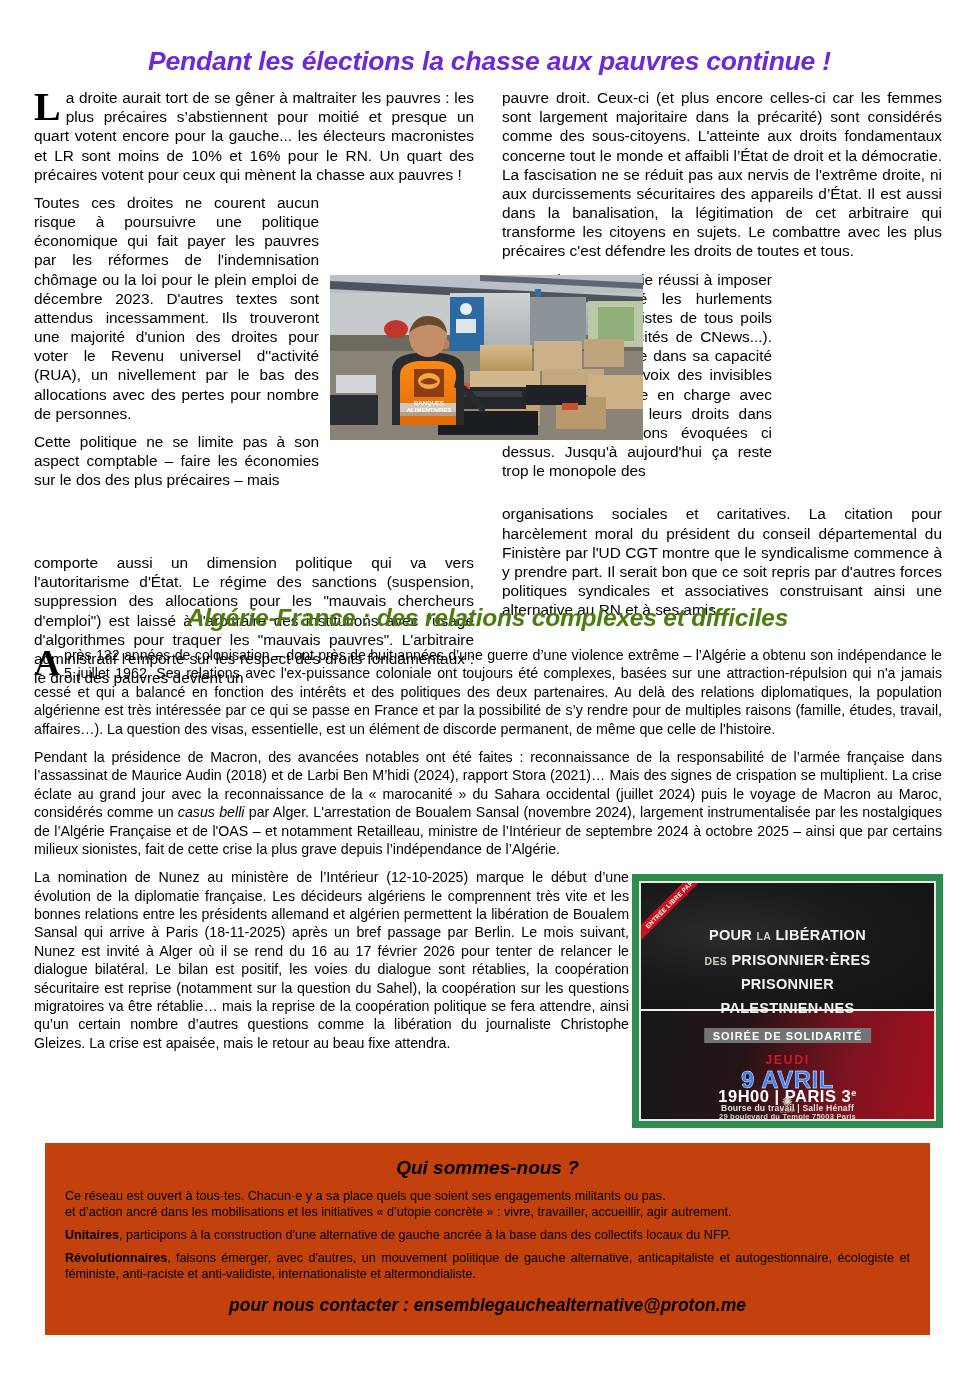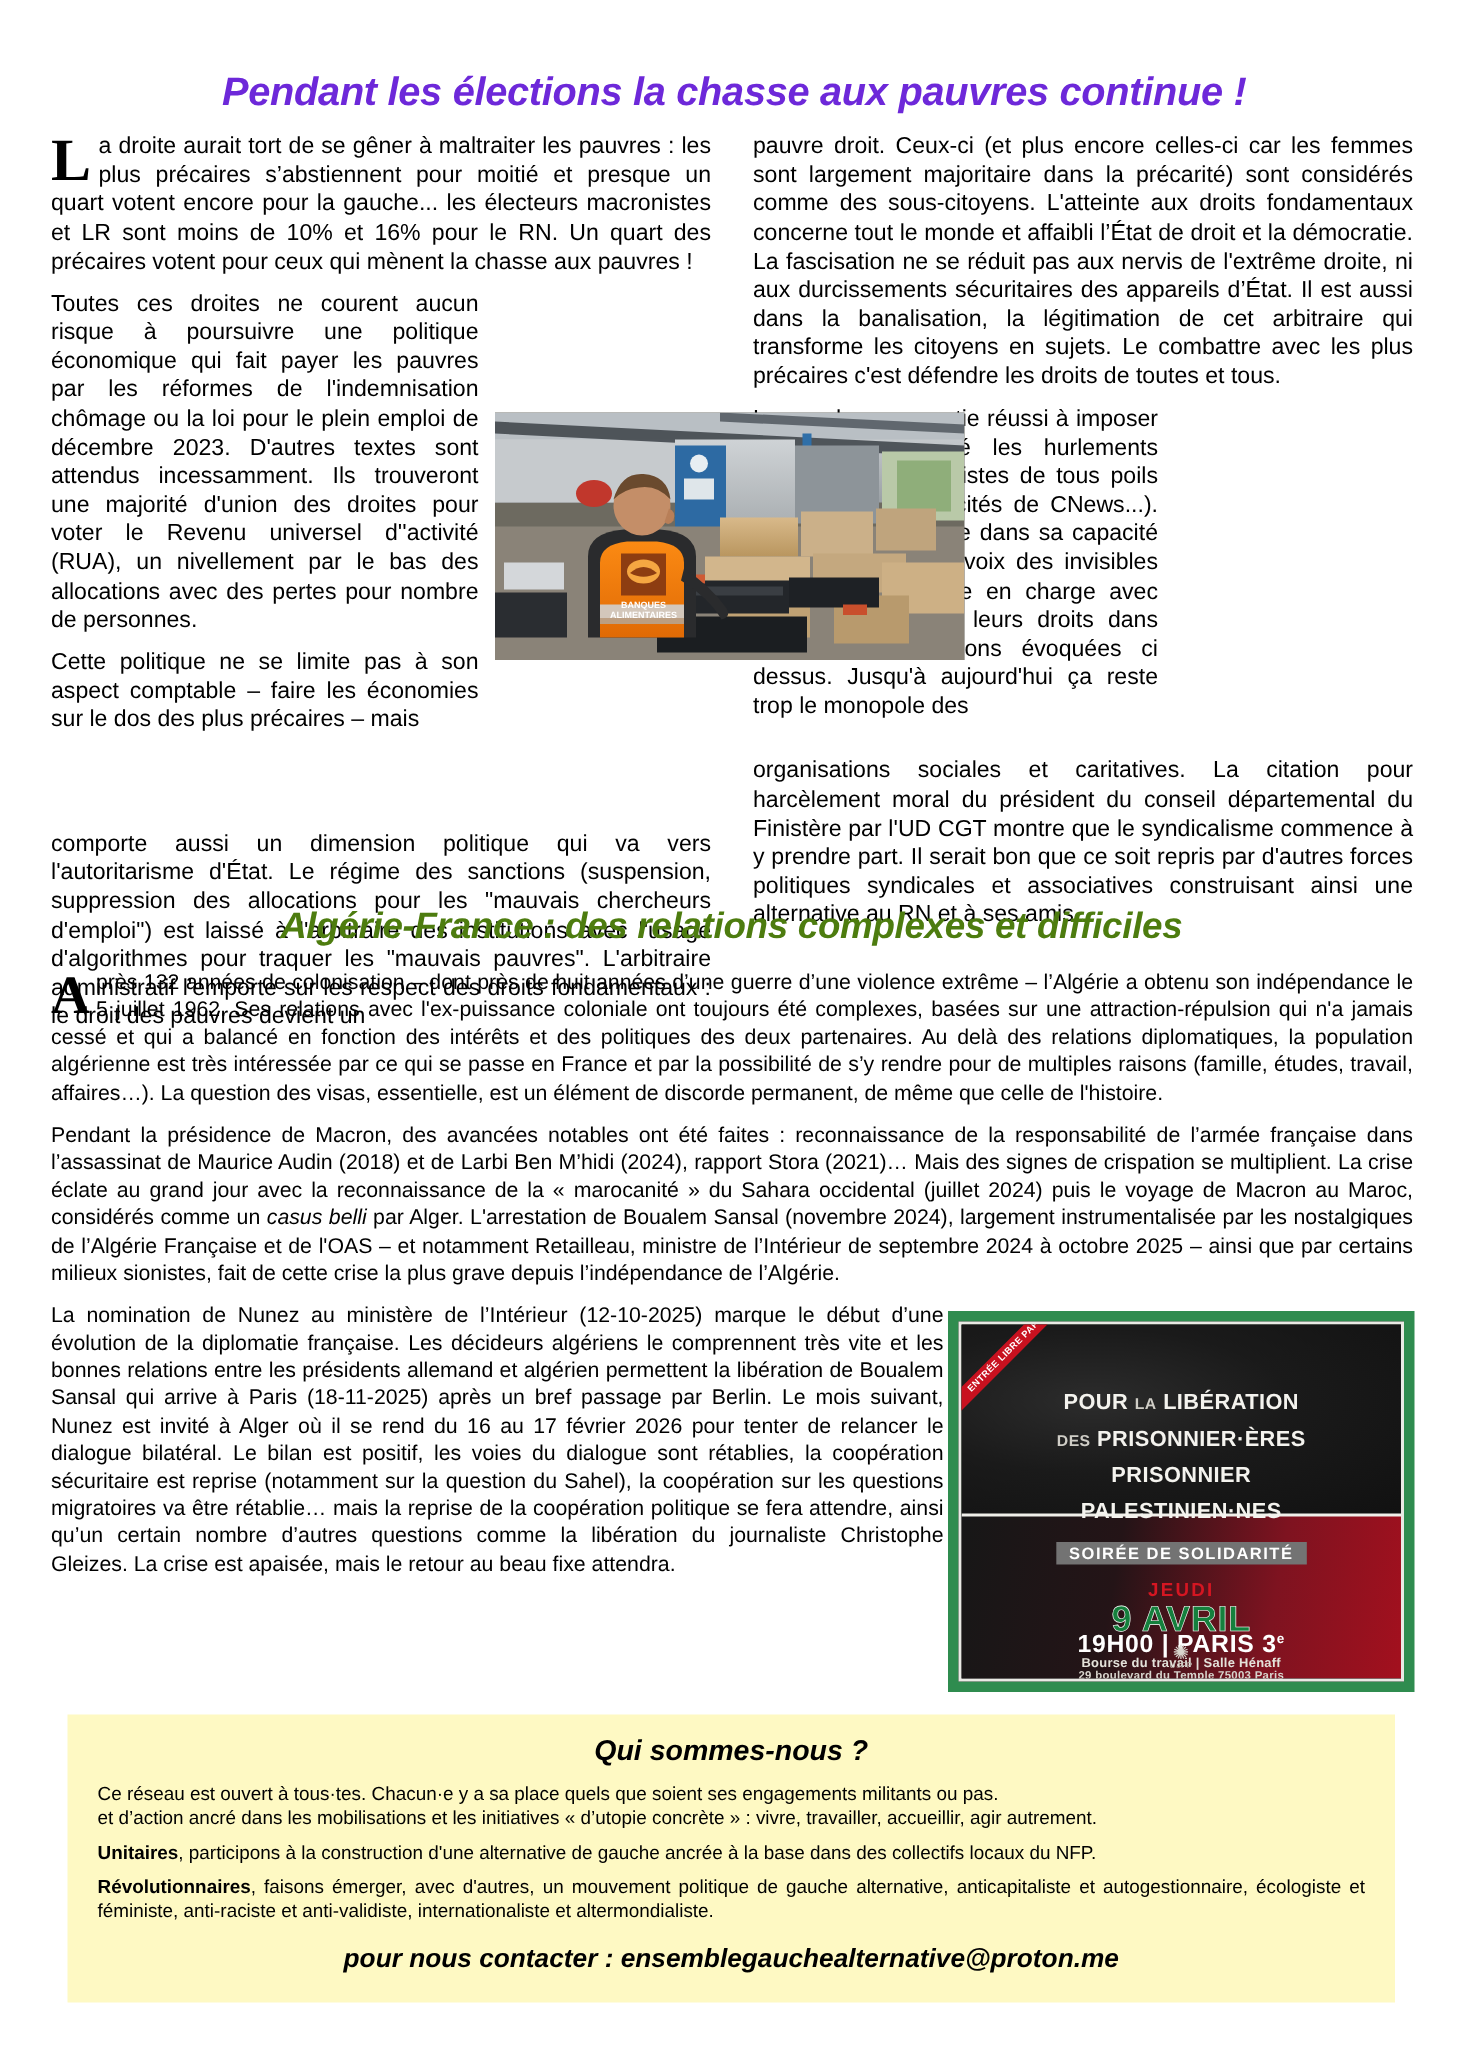--- a/index.html
+++ b/index.html
@@ -195,21 +195,21 @@
   }
   .p-jeudi {
     top: 72.5%;
     font-size: 12.5px;
     color: #d41622;
     letter-spacing: 1.5px;
   }
   .p-date {
     top: 78.5%;
     font-size: 24px;
-    color: #15803d;
+    color: #3b82f6;
     letter-spacing: 0.5px;
     -webkit-text-stroke: 0.4px #ffffff;
   }
   .p-hour {
     top: 87%;
     font-size: 16.5px;
     color: #ffffff;
     letter-spacing: 0.5px;
   }
   .p-hour sup { font-size: 9px; }
@@ -253,21 +253,21 @@
   }
   .p-logo .bird { display: block; font-size: 13px; line-height: 1; color: #d8d5cd; }
 
   
   .yellowbox {
     position: absolute;
     left: 45px;
     top: 1143px;
     width: 885px;
     height: 192px;
-    background: #fef9c3;
+    background: #c2410c;
     box-sizing: border-box;
     padding: 10px 20px 8px 20px;
   }
   .yb-title {
     text-align: center;
     font-size: 19px;
     font-weight: bold;
     font-style: italic;
     margin: 4px 0 9px 0;
   }

